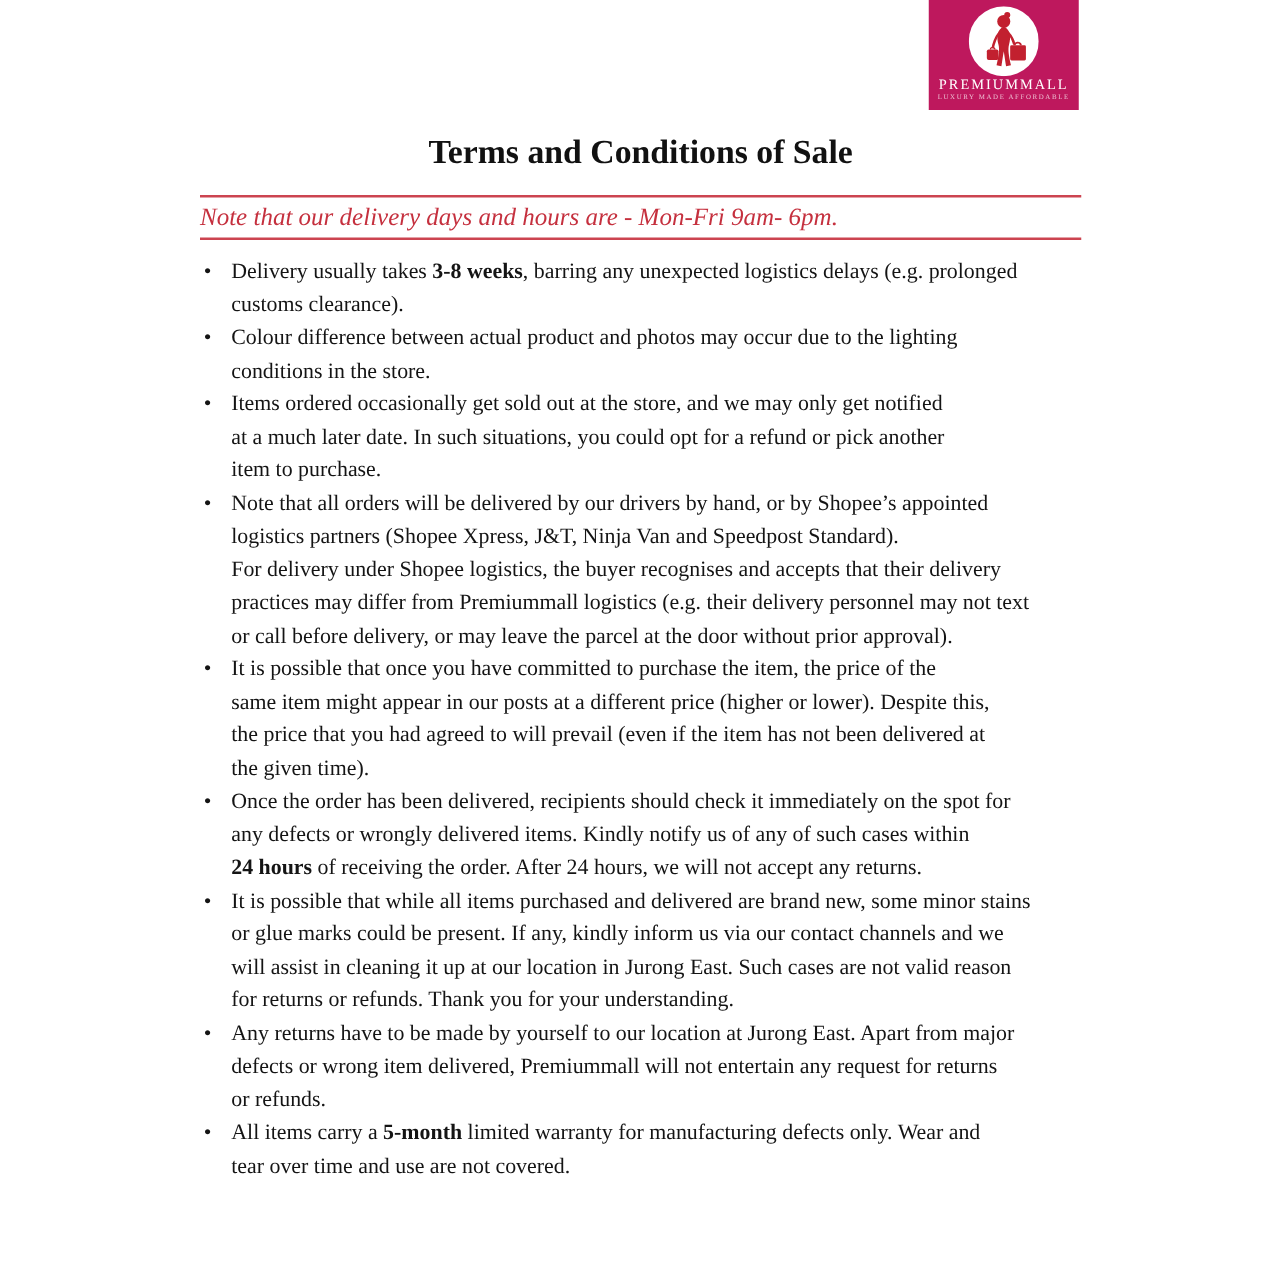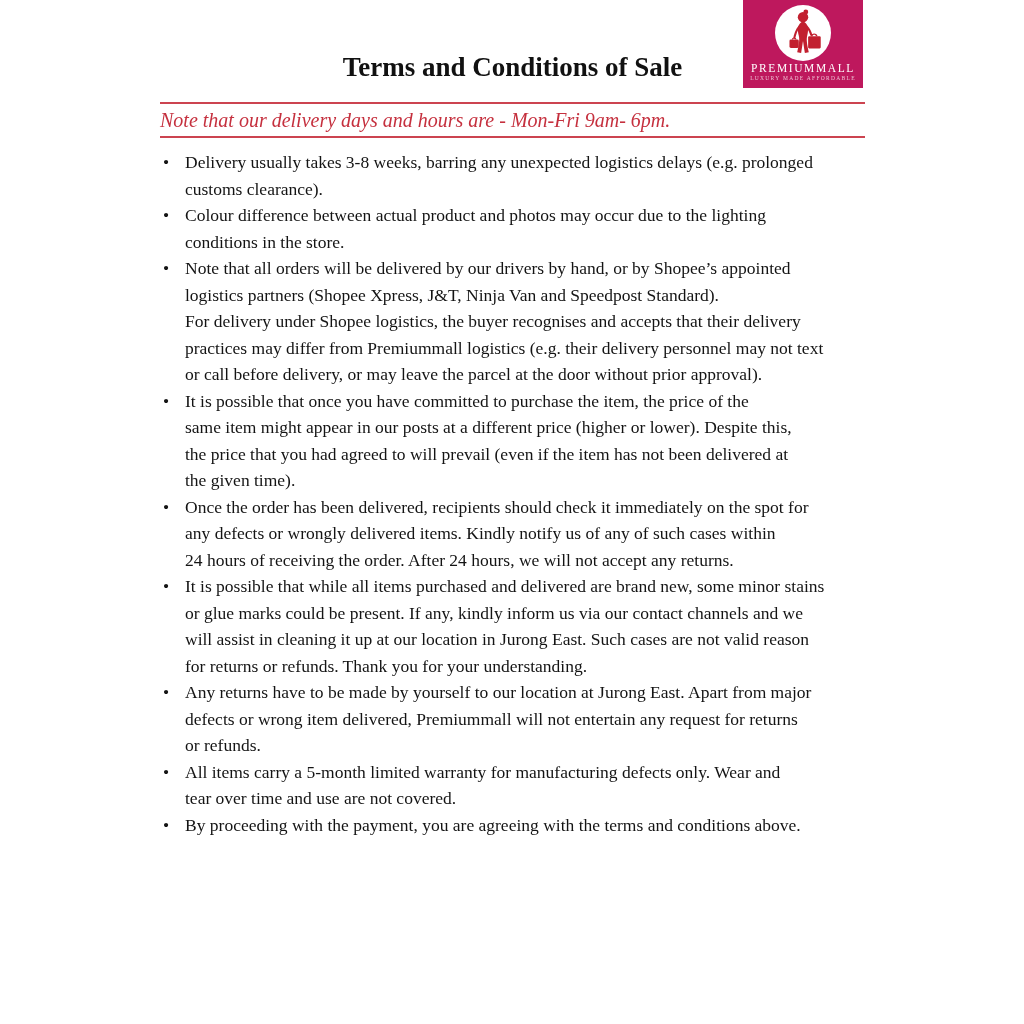--- a/index.html
+++ b/index.html
@@ -19,41 +19,41 @@
   }
   .logo-tagline {
     color: rgba(255,255,255,0.72); font-size: 5.5px; letter-spacing: 1.3px;
     margin-top: 1px; white-space: nowrap;
   }
 
   
   .content { position: absolute; left: 160px; top: 0; width: 705px; }
 
   h1.page-title {
-    margin-top: 50px; text-align: center;
+    margin-top: 104px; text-align: center;
     font-size: 27px; font-weight: bold; line-height: 34px; color: #111111;
   }
 
   .notice { margin-top: 18px; }
   .rule { border-top: 2px solid #CC4450; }
   .notice-text {
     text-align: left; font-style: italic; color: #C5303E;
     font-size: 20px; line-height: 32px;
   }
 
   ul.terms { list-style: none; margin-top: 11px; }
   ul.terms li {
     position: relative; padding-left: 25px;
     font-size: 17.5px; line-height: 26.5px; color: #141414;
   }
   ul.terms li::before {
     content: "\2022"; position: absolute; left: 3px; top: 0;
     font-size: 17.5px; line-height: 26.5px; color: #141414;
   }
-  ul.terms li b { font-weight: normal; }
+  ul.terms li b { font-weight: bold; }
 </style>
 </head>
 <body>
 
 <div class="logo">
   <div class="logo-circle">
     <svg viewBox="0 0 60 60" xmlns="http://www.w3.org/2000/svg">
       <circle cx="30" cy="30" r="30" fill="#ffffff"></circle>
       <g fill="#C2202F">
 
@@ -81,21 +81,21 @@
 
   <div class="notice">
     <div class="rule"></div>
     <div class="notice-text">Note that our delivery days and hours are - Mon-Fri 9am- 6pm.</div>
     <div class="rule"></div>
   </div>
 
   <ul class="terms">
       <li>Delivery usually takes <b>3-8 weeks</b>, barring any unexpected logistics delays (e.g. prolonged<br>customs clearance).</li>
       <li>Colour difference between actual product and photos may occur due to the lighting<br>conditions in the store.</li>
+      <li>Items ordered occasionally get sold out at the store, and we may only get notified<br>at a much later date. In such situations, you could opt for a refund or pick another<br>item to purchase.</li>
       <li>Note that all orders will be delivered by our drivers by hand, or by Shopee’s appointed<br>logistics partners (Shopee Xpress, J&amp;T, Ninja Van and Speedpost Standard).<br>For delivery under Shopee logistics, the buyer recognises and accepts that their delivery<br>practices may differ from Premiummall logistics (e.g. their delivery personnel may not text<br>or call before delivery, or may leave the parcel at the door without prior approval).</li>
       <li>It is possible that once you have committed to purchase the item, the price of the<br>same item might appear in our posts at a different price (higher or lower). Despite this,<br>the price that you had agreed to will prevail (even if the item has not been delivered at<br>the given time).</li>
       <li>Once the order has been delivered, recipients should check it immediately on the spot for<br>any defects or wrongly delivered items. Kindly notify us of any of such cases within<br><b>24 hours</b> of receiving the order. After 24 hours, we will not accept any returns.</li>
       <li>It is possible that while all items purchased and delivered are brand new, some minor stains<br>or glue marks could be present. If any, kindly inform us via our contact channels and we<br>will assist in cleaning it up at our location in Jurong East. Such cases are not valid reason<br>for returns or refunds. Thank you for your understanding.</li>
       <li>Any returns have to be made by yourself to our location at Jurong East. Apart from major<br>defects or wrong item delivered, Premiummall will not entertain any request for returns<br>or refunds.</li>
       <li>All items carry a <b>5-month</b> limited warranty for manufacturing defects only. Wear and<br>tear over time and use are not covered.</li>
-      <li>By proceeding with the payment, you are agreeing with the terms and conditions above.</li>
     </ul>
 </div>
 
 </body></html>

